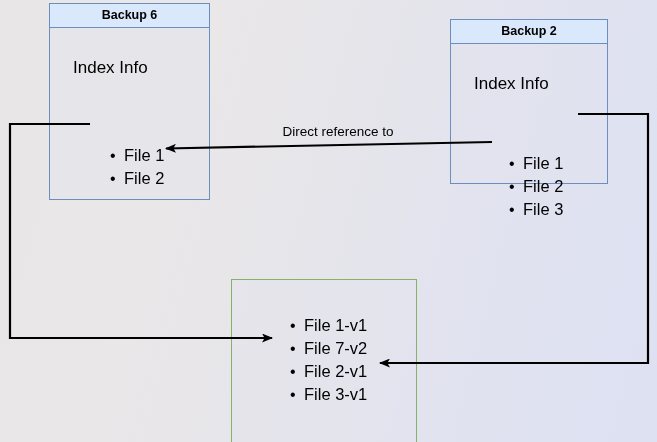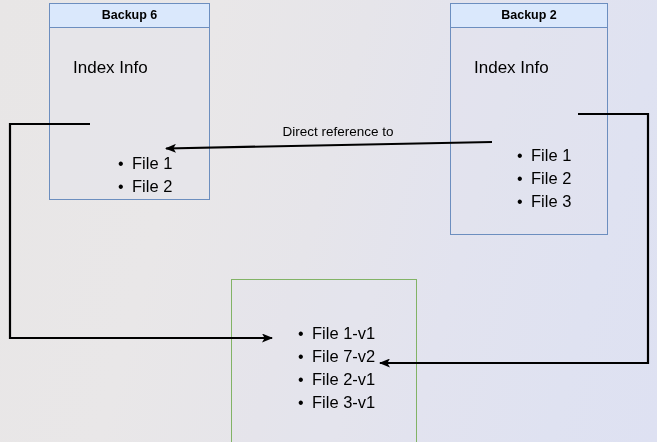--- a/index.html
+++ b/index.html
@@ -46,21 +46,21 @@
     height: calc(100% - 24px);
   }
   .index-label {
     position: absolute;
     font-size: 17px;
     color: #000;
     white-space: nowrap;
   }
   ul.file-list {
     position: absolute;
-    margin: 16px;
+    margin: 8px;
     padding: 0 0 0 18px;
     list-style: none;
   }
   ul.file-list li {
     position: relative;
     font-size: 16.5px;
     line-height: 23px;
     color: #000;
     white-space: nowrap;
   }
@@ -98,21 +98,21 @@
     <div class="box-header">Backup 6</div>
     <div class="box-body">
       <div class="index-label" style="left:23px; top:30px;">Index Info</div>
       <ul class="file-list" style="left:48px; top:108px;">
         <li>File 1</li>
         <li>File 2</li>
       </ul>
     </div>
   </div>
 
-  <div class="box blue" style="left:450px; top:3px; width:158px; height:232px;">
+  <div class="box blue" style="left:450px; top:19px; width:158px; height:165px;">
     <div class="box-header">Backup 2</div>
     <div class="box-body">
       <div class="index-label" style="left:23px; top:30px;">Index Info</div>
       <ul class="file-list" style="left:46px; top:100px;">
         <li>File 1</li>
         <li>File 2</li>
         <li>File 3</li>
       </ul>
     </div>
   </div>

